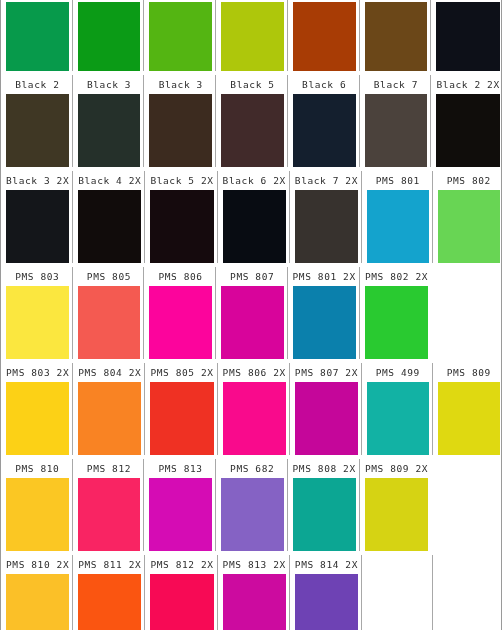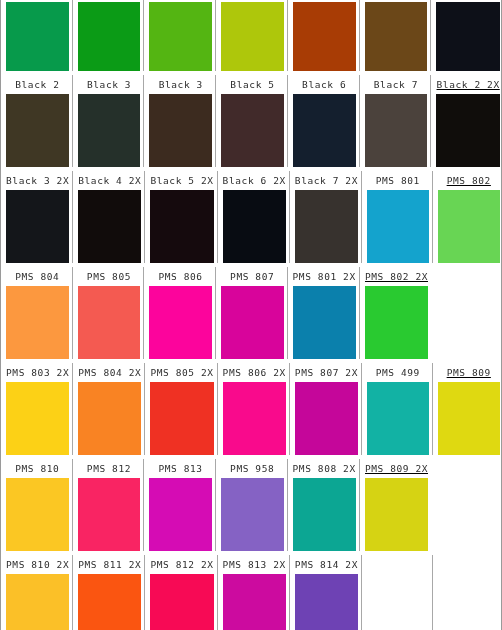--- a/index.html
+++ b/index.html
@@ -24,21 +24,21 @@
     grid-template-columns: repeat(7, 1fr);
     width: 502px;
   }
   
   .cell {
     position: relative;
     padding: 0 3px 0 5px;
     background: #ffffff;
     border-right: 1px solid #a8a8a8;
   }
-  .cell:last-child { border-right: none; text-decoration: underline; }
+  .cell:last-child { border-right: none; }
   .cell.empty .swatch { background: #ffffff !important; box-shadow: none; }
   .label {
     height: 19px;
     line-height: 19px;
     text-align: center;
     font-size: 9.5px;
     letter-spacing: 0.6px;
     color: #2e2e2e;
     background: #ffffff;
     white-space: nowrap;
@@ -145,22 +145,22 @@
         <div class="swatch" style="background: rgb(20, 163, 205);"></div>
       </div>
       <div class="cell">
         <div class="label">PMS 802</div>
         <div class="swatch" style="background: rgb(104, 213, 84);"></div>
       </div>
     </div>
     <div class="spacer-row"></div>
     <div class="grid">
       <div class="cell">
-        <div class="label">PMS 804</div>
-        <div class="swatch" style="background: rgb(252, 152, 63);"></div>
+        <div class="label">PMS 803</div>
+        <div class="swatch" style="background: rgb(251, 231, 63);"></div>
       </div>
       <div class="cell">
         <div class="label">PMS 805</div>
         <div class="swatch" style="background: rgb(244, 90, 81);"></div>
       </div>
       <div class="cell">
         <div class="label">PMS 806</div>
         <div class="swatch" style="background: rgb(252, 4, 156);"></div>
       </div>
       <div class="cell">
@@ -215,21 +215,21 @@
       </div>
       <div class="cell">
         <div class="label">PMS 812</div>
         <div class="swatch" style="background: rgb(249, 36, 99);"></div>
       </div>
       <div class="cell">
         <div class="label">PMS 813</div>
         <div class="swatch" style="background: rgb(213, 12, 180);"></div>
       </div>
       <div class="cell">
-        <div class="label">PMS 958</div>
+        <div class="label">PMS 682</div>
         <div class="swatch" style="background: rgb(133, 98, 196);"></div>
       </div>
       <div class="cell">
         <div class="label">PMS 808 2X</div>
         <div class="swatch" style="background: rgb(12, 166, 147);"></div>
       </div>
       <div class="cell">
         <div class="label">PMS 809 2X</div>
         <div class="swatch" style="background: rgb(214, 211, 19);"></div>
       </div>

